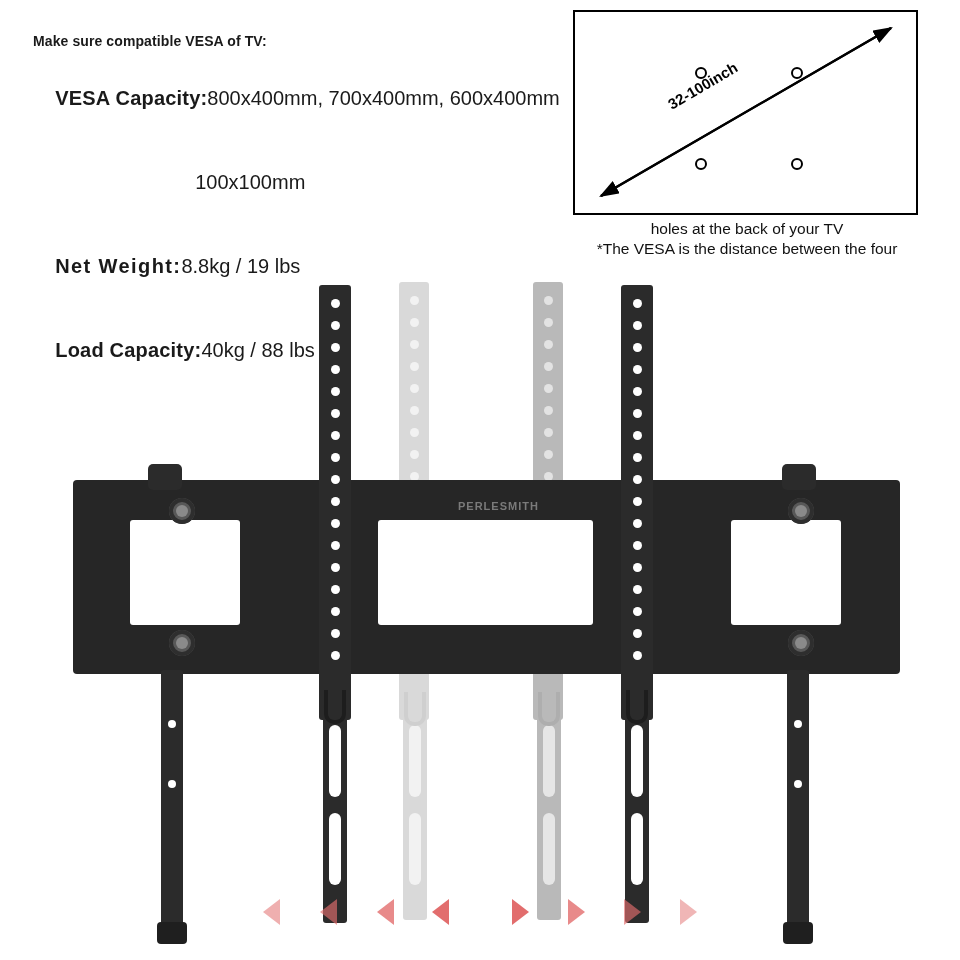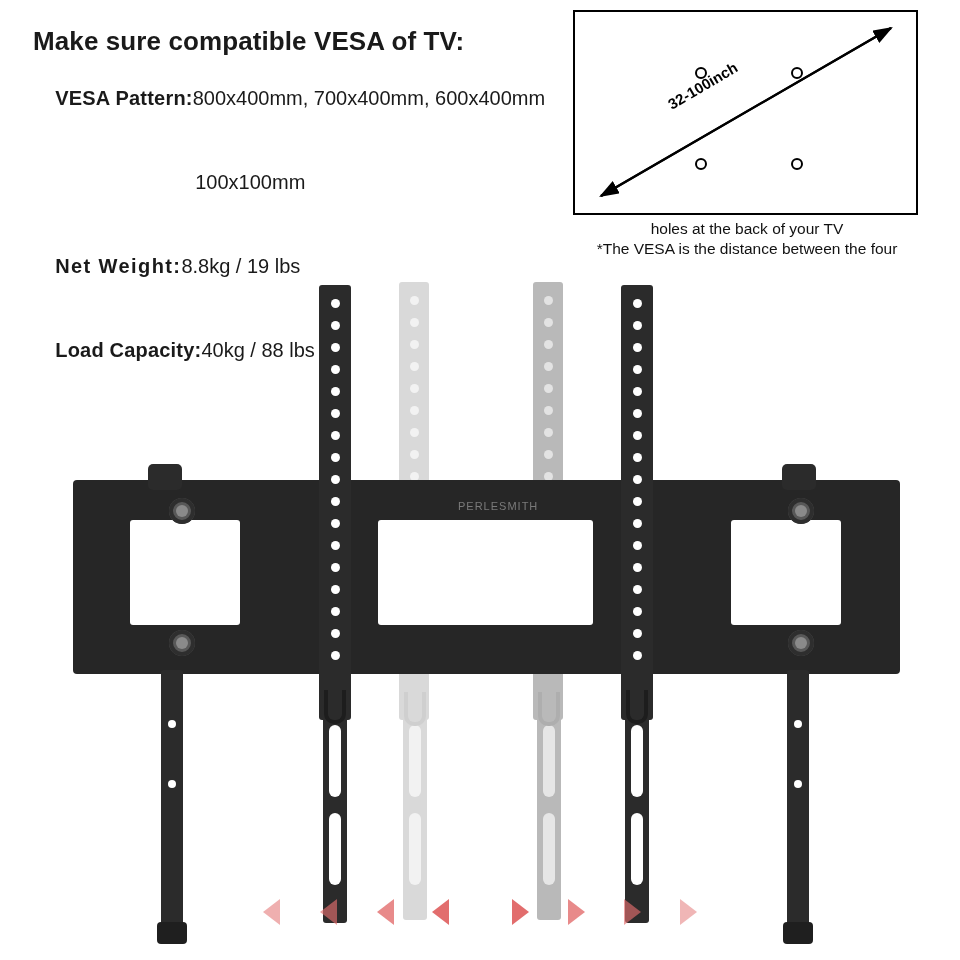--- a/index.html
+++ b/index.html
@@ -23,21 +23,21 @@
     width: 540px;
     color: #1a1a1a;
   }
   .spec-line {
     font-size: 20px;
     line-height: 28px;
     white-space: pre;
   }
   .spec-title {
     font-weight: bold;
-    font-size: 26px;
+    font-size: 14px;
     line-height: 30px;
     letter-spacing: 0.1px;
   }
   .lbl {
     font-weight: bold;
     letter-spacing: 0.2px;
   }
   .lbl-spaced {
     font-weight: bold;
     letter-spacing: 1.4px;
@@ -217,21 +217,21 @@
     height: 22px;
     background: #1f1f1f;
     border-radius: 4px;
   }
 
   .logo {
     position: absolute;
     font-size: 11px;
     letter-spacing: 1px;
     color: #7a7a7a;
-    font-weight: normal;
+    font-weight: bold;
   }
 
   
   .arrow-row {
     position: absolute;
     left: 0;
     top: 655px;
     width: 960px;
     height: 40px;
   }
@@ -245,21 +245,21 @@
   .arrow-left { border-right: 17px solid #e26d6d; }
   .arrow-right { border-left: 17px solid #e26d6d; }
 </style>
 </head>
 <body>
 
 <div class="spec-block">
   <div class="spec-title">Make sure compatible VESA of TV:</div>
 
   <div class="spec-line">
-    <span class="lbl">VESA Pattern:</span><span class="val">800x400mm, 700x400mm, 600x400mm</span>
+    <span class="lbl">VESA Capacity:</span><span class="val">800x400mm, 700x400mm, 600x400mm</span>
   </div>
   <div class="spec-line">
     <span class="indent"></span><span class="val">100x100mm</span>
   </div>
 
   <div class="spec-line">
     <span class="lbl-spaced">Net Weight:</span><span class="val">8.8kg / 19 lbs</span>
   </div>
   <div class="spec-line">
     <span class="lbl">Load Capacity:</span><span class="val">40kg / 88 lbs</span>

